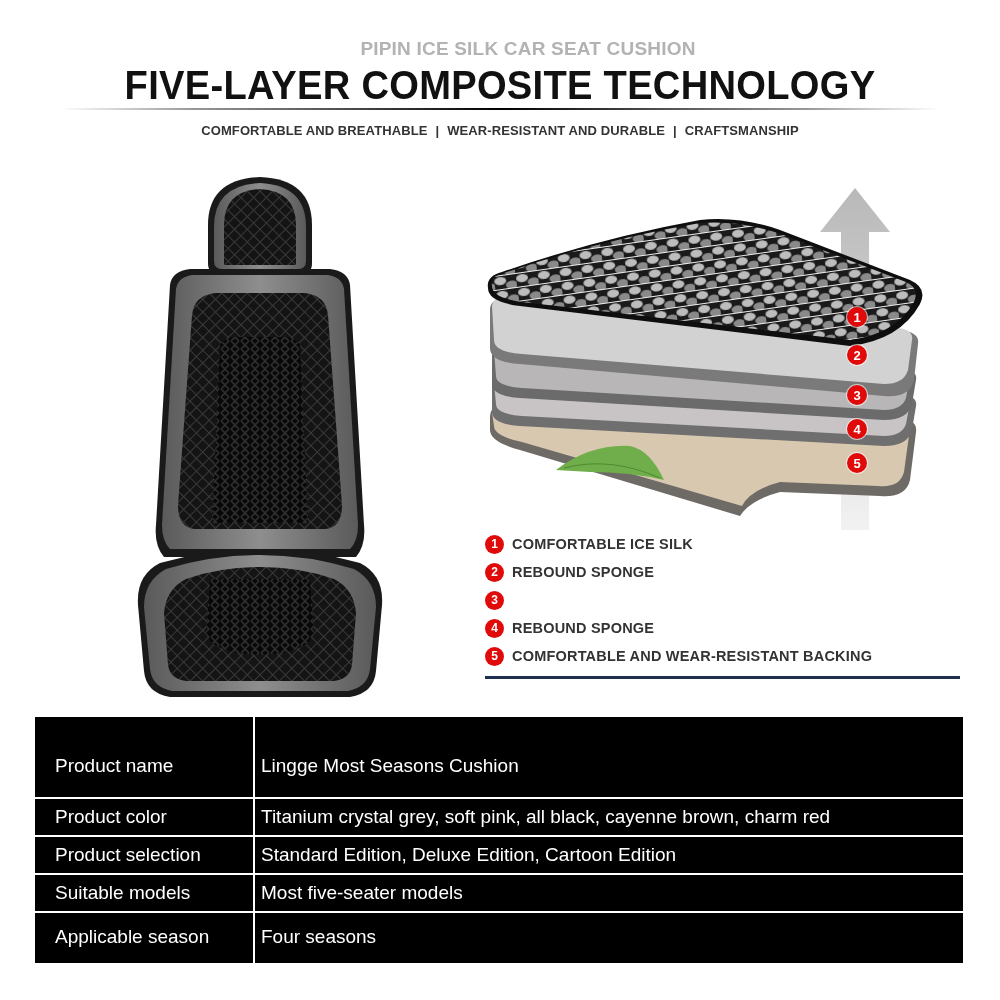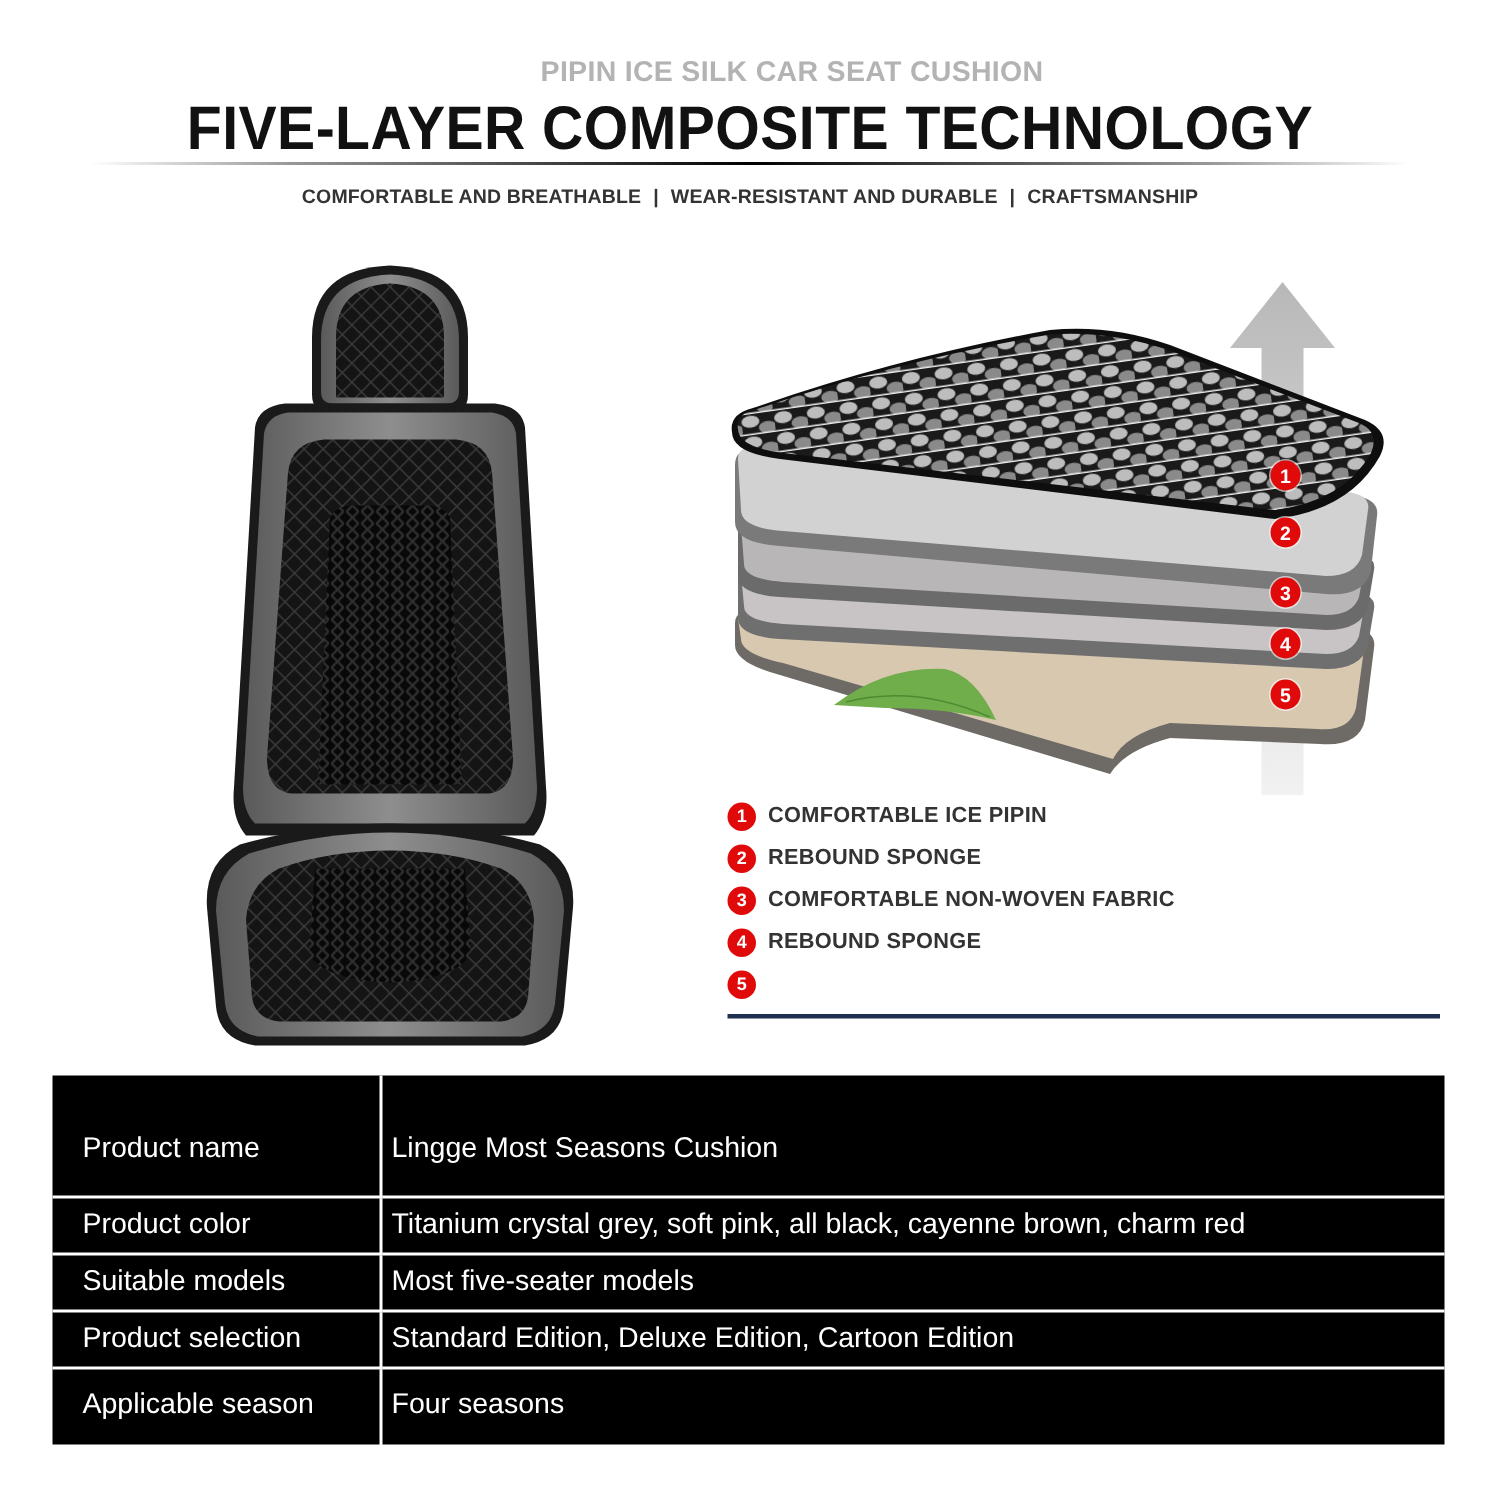--- a/index.html
+++ b/index.html
@@ -116,58 +116,58 @@
   <div class="abs badge" style="left:367px;top:127px;">1</div>
   <div class="abs badge" style="left:367px;top:165px;">2</div>
   <div class="abs badge" style="left:367px;top:205px;">3</div>
   <div class="abs badge" style="left:367px;top:239px;">4</div>
   <div class="abs badge" style="left:367px;top:273px;">5</div>
 </div>
 
 <div class="abs legend">
   <div class="legend-row">
     <span class="badge">1</span>
-    <span class="txt">COMFORTABLE ICE PIPIN</span>
+    <span class="txt">COMFORTABLE ICE SILK</span>
   </div>
   <div class="legend-row">
     <span class="badge">2</span>
     <span class="txt">REBOUND SPONGE</span>
   </div>
   <div class="legend-row">
     <span class="badge">3</span>
-    <span class="txt">COMFORTABLE NON-WOVEN FABRIC</span>
   </div>
   <div class="legend-row">
     <span class="badge">4</span>
     <span class="txt">REBOUND SPONGE</span>
   </div>
   <div class="legend-row">
     <span class="badge">5</span>
+    <span class="txt">COMFORTABLE AND WEAR-RESISTANT BACKING</span>
   </div>
 </div>
 <div class="abs legend-rule"></div>
 
 <div class="abs spec">
   <table>
     <tbody>
         <tr>
       <td class="k">Product name</td>
       <td class="v">Lingge Most Seasons Cushion</td>
     </tr>
     <tr>
       <td class="k">Product color</td>
       <td class="v">Titanium crystal grey, soft pink, all black, cayenne brown, charm red</td>
     </tr>
     <tr>
+      <td class="k">Product selection</td>
+      <td class="v">Standard Edition, Deluxe Edition, Cartoon Edition</td>
+    </tr>
+    <tr>
       <td class="k">Suitable models</td>
       <td class="v">Most five-seater models</td>
-    </tr>
-    <tr>
-      <td class="k">Product selection</td>
-      <td class="v">Standard Edition, Deluxe Edition, Cartoon Edition</td>
     </tr>
     <tr>
       <td class="k">Applicable season</td>
       <td class="v">Four seasons</td>
     </tr>
   </tbody>
     </table>
 </div>
 
 </body></html>

